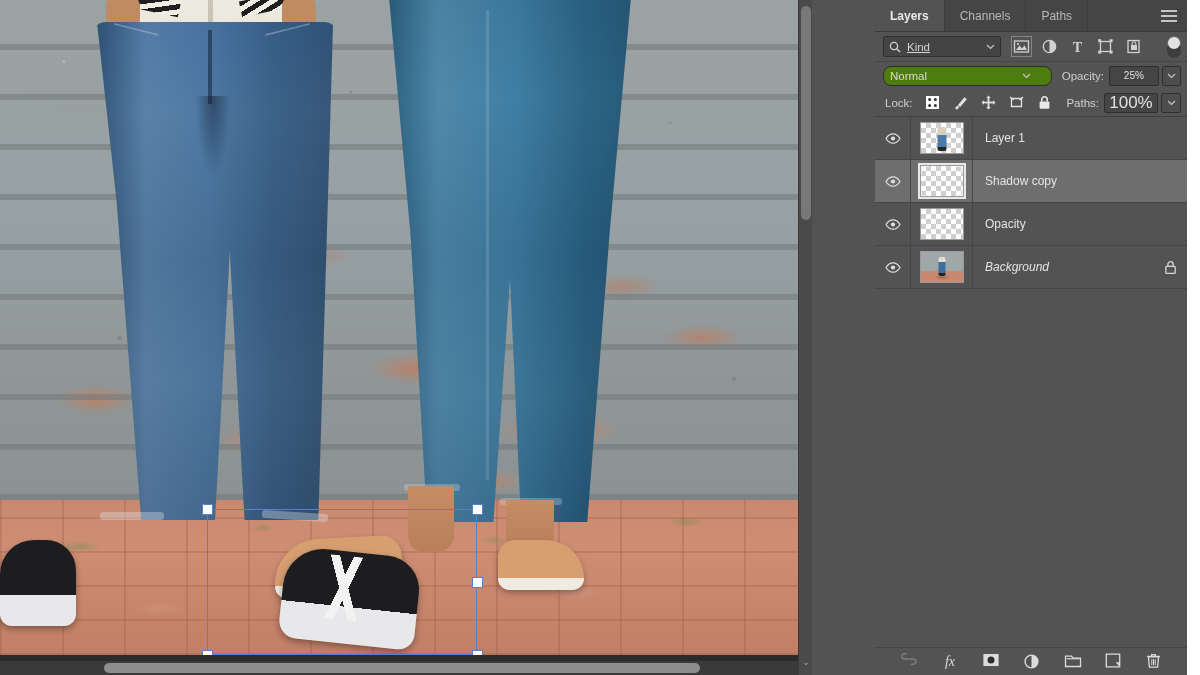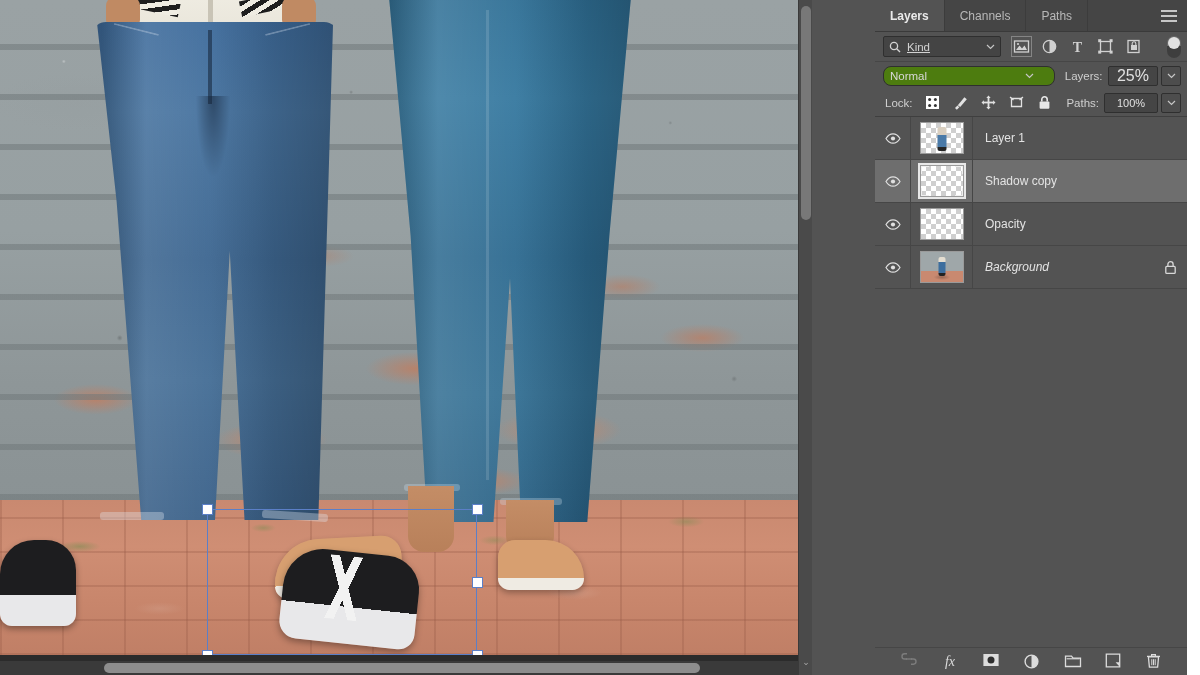--- a/index.html
+++ b/index.html
@@ -310,21 +310,21 @@
     width: 175px; height: 20px;
     background: #4d7c0f; border: 1px solid #2f2f2f; border-radius: 8px;
     padding: 0 20px 0 6px; cursor: pointer;
   }
   #blend-select .lbl { font-size: 11.5px; color: #d8d8d8; flex: 1; }
   #opacity-label { font-size: 11.5px; color: #cfcfcf; margin-left: 10px; }
   #opacity-field {
     width: 52px; height: 20px; margin-left: 5px;
     background: #454545; border: 1px solid #2f2f2f; border-radius: 2px;
     display: flex; align-items: center; justify-content: center;
-    font-size: 16px; color: #e0e0e0; cursor: text;
+    font-size: 10px; color: #e0e0e0; cursor: text;
   }
   #opacity-stepper {
     width: 20px; height: 20px; margin-left: 3px;
     background: #4d4d4d; border: 1px solid #2f2f2f; border-radius: 2px;
     display: flex; align-items: center; justify-content: center; cursor: pointer;
   }
 
   
   #lock-row {
     height: 28px; display: flex; align-items: center;
@@ -332,21 +332,21 @@
     border-bottom: 1px solid #3f3f3f;
   }
   #lock-label { font-size: 11.5px; color: #cfcfcf; margin-right: 11px; }
   .lock-icons { display: flex; align-items: center; gap: 11px; }
   .l-ico { width: 17px; height: 17px; cursor: pointer; }
   #fill-label { font-size: 11.5px; color: #cfcfcf; margin-left: auto; }
   #fill-field {
     width: 54px; height: 20px; margin-left: 5px;
     background: #454545; border: 1px solid #2f2f2f; border-radius: 2px;
     display: flex; align-items: center; justify-content: center;
-    font-size: 11px; color: #e0e0e0; cursor: text;
+    font-size: 17px; color: #e0e0e0; cursor: text;
   }
   #fill-stepper {
     width: 20px; height: 20px; margin-left: 3px;
     background: #4d4d4d; border: 1px solid #2f2f2f; border-radius: 2px;
     display: flex; align-items: center; justify-content: center; cursor: pointer;
   }
 
   
   #layer-list { flex: 1; background: #535353; overflow: hidden; }
   .layer-row {
@@ -559,21 +559,21 @@
 
       <div id="blend-row">
         <div id="blend-select">
           <span class="lbl">Normal</span>
           <span>
             <svg width="9" height="6" viewBox="0 0 9 6">
                 <path d="M1 1l3.5 3.5L8 1" fill="none" stroke="#c6c6c6" stroke-width="1.2"></path>
               </svg>
           </span>
         </div>
-        <span id="opacity-label">Layers:</span>
+        <span id="opacity-label">Opacity:</span>
         <div id="opacity-field">25%</div>
         <div id="opacity-stepper">
           <svg width="9" height="6" viewBox="0 0 9 6">
               <path d="M1 1l3.5 3.5L8 1" fill="none" stroke="#c6c6c6" stroke-width="1.2"></path>
             </svg>
         </div>
       </div>
 
       <div id="lock-row">
         <span id="lock-label">Lock:</span>

